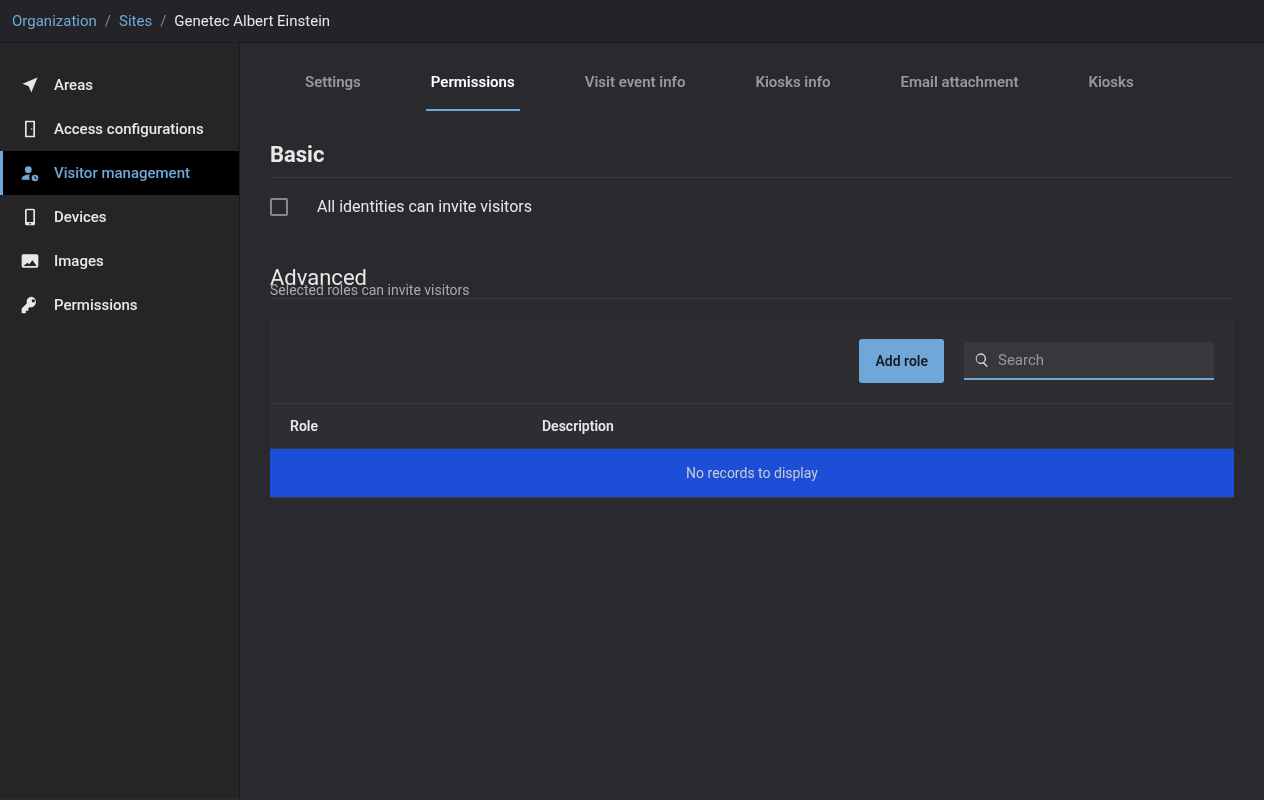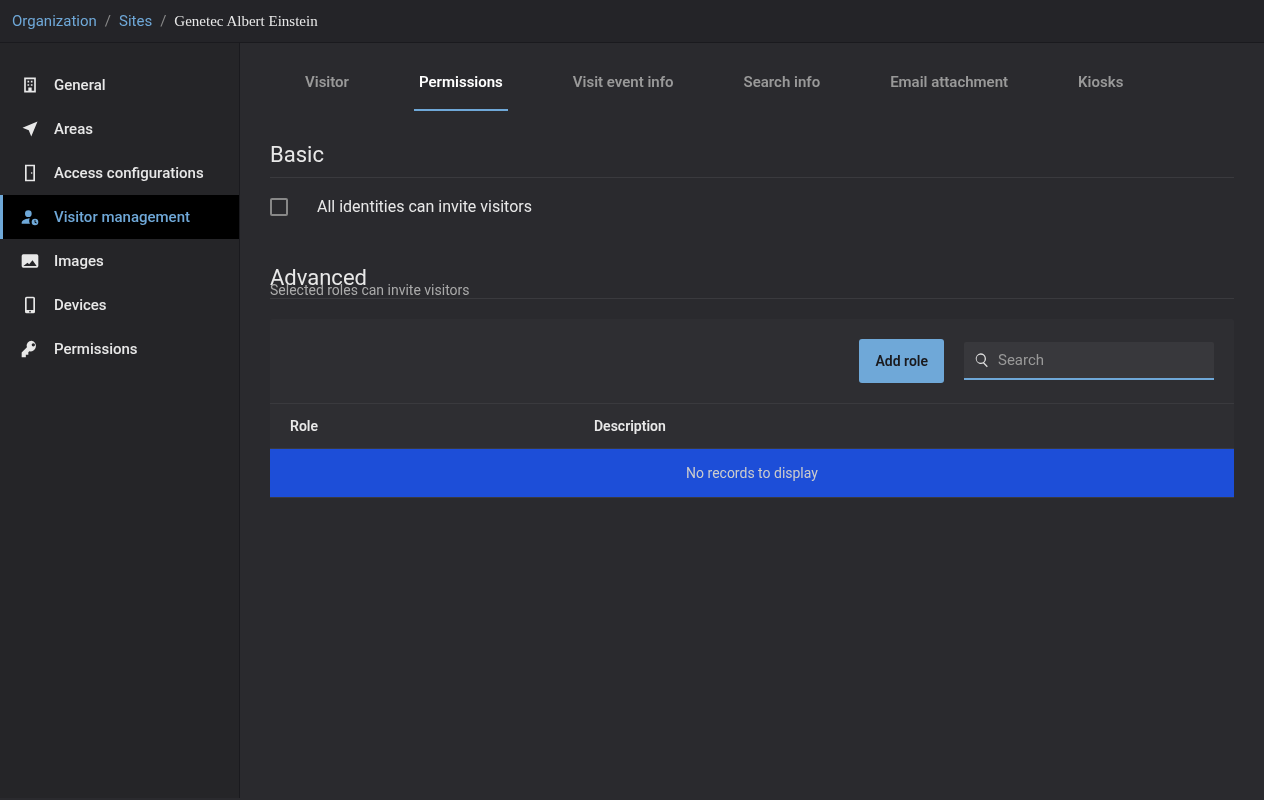--- a/index.html
+++ b/index.html
@@ -26,21 +26,20 @@
     .breadcrumb a {
       color: #6fa8d8;
       text-decoration: none;
       cursor: pointer;
     }
     .breadcrumb .sep {
       color: #888;
     }
     .breadcrumb .current {
       color: #e8e8e8;
-      font-family: Liberation Serif, serif;
     }
     .layout {
       display: flex;
       min-height: calc(100vh - 45px);
     }
     .sidebar {
       width: 240px;
       background: #252528;
       border-right: 1px solid #1a1a1e;
       padding-top: 20px;
@@ -103,21 +102,21 @@
       left: 30px;
       right: 30px;
       height: 2px;
       background: #6fa8d8;
     }
     .content {
       padding: 30px;
     }
     .section-title {
       font-size: 22px;
-      font-weight: 400;
+      font-weight: 700;
       color: #e8e8e8;
       padding-bottom: 10px;
       border-bottom: 1px solid #3a3a3e;
       margin-bottom: 15px;
     }
     .section-subtitle {
       font-size: 14px;
       color: #aaa;
       margin-top: -8px;
       margin-bottom: 0;
@@ -205,21 +204,21 @@
     .role-table-header {
       display: flex;
       padding: 14px 20px;
       border-top: 1px solid #3a3a3e;
       border-bottom: 1px solid #3a3a3e;
       font-weight: 600;
       font-size: 14px;
       background: #2e2e32;
     }
     .col-role {
-      width: 304px;
+      width: 252px;
     }
     .col-desc {
       flex: 1;
     }
     .no-records {
       padding: 16px 20px;
       text-align: center;
       color: #ccc;
       border-bottom: 1px solid #3a3a3e;
       background: #1d4ed8;
@@ -234,28 +233,20 @@
   <a>Sites</a>
   <span class="sep">/</span>
   <span class="current">Genetec Albert Einstein</span>
 </div>
 
 <div class="layout">
   <div class="sidebar">
     <div class="sidebar-item">
       <span class="icon">
         <svg viewBox="0 0 24 24" width="20" height="20">
-            <path d="M5 3v18h14V3H5zm2 2h10v14h-3v-4H10v4H7V5zm2 2v2h2V7H9zm4 0v2h2V7h-2zM9 11v2h2v-2H9zm4 0v2h2v-2h-2z"></path>
-          </svg>
-      </span>
-      <span>General</span>
-    </div>
-    <div class="sidebar-item">
-      <span class="icon">
-        <svg viewBox="0 0 24 24" width="20" height="20">
             <path d="M21 3L3 10.5l7.5 3L13.5 21 21 3z"></path>
           </svg>
       </span>
       <span>Areas</span>
     </div>
     <div class="sidebar-item">
       <span class="icon">
         <svg viewBox="0 0 24 24" width="20" height="20">
             <path d="M6 2v20h12V2H6zm2 2h8v16H8V4zm6 7a1 1 0 100 2 1 1 0 000-2z"></path>
           </svg>
@@ -266,49 +257,49 @@
       <span class="icon">
         <svg viewBox="0 0 24 24" width="20" height="20">
             <path d="M10 4a4 4 0 100 8 4 4 0 000-8zm0 10c-4 0-8 2-8 5v1h10a6 6 0 01-1-3.5c0-1 .3-2 .7-2.8-.6-.1-1.1-.2-1.7-.2zm8 0a4 4 0 100 8 4 4 0 000-8zm-.5 1.5h1v2.3l1.6 1-0.5.9-2.1-1.2v-3z"></path>
           </svg>
       </span>
       <span>Visitor management</span>
     </div>
     <div class="sidebar-item">
       <span class="icon">
         <svg viewBox="0 0 24 24" width="20" height="20">
+            <path d="M8 2a2 2 0 00-2 2v16a2 2 0 002 2h8a2 2 0 002-2V4a2 2 0 00-2-2H8zm0 2h8v14H8V4zm4 15a1 1 0 110 2 1 1 0 010-2z"></path>
+          </svg>
+      </span>
+      <span>Devices</span>
+    </div>
+    <div class="sidebar-item">
+      <span class="icon">
+        <svg viewBox="0 0 24 24" width="20" height="20">
             <path d="M4 4h16a2 2 0 012 2v12a2 2 0 01-2 2H4a2 2 0 01-2-2V6a2 2 0 012-2zm0 2v12h16l-5-7-4 5-2-2-5 4V6zm3 2a2 2 0 110 4 2 2 0 010-4z"></path>
           </svg>
       </span>
       <span>Images</span>
-    </div>
-    <div class="sidebar-item">
-      <span class="icon">
-        <svg viewBox="0 0 24 24" width="20" height="20">
-            <path d="M8 2a2 2 0 00-2 2v16a2 2 0 002 2h8a2 2 0 002-2V4a2 2 0 00-2-2H8zm0 2h8v14H8V4zm4 15a1 1 0 110 2 1 1 0 010-2z"></path>
-          </svg>
-      </span>
-      <span>Devices</span>
     </div>
     <div class="sidebar-item">
       <span class="icon">
         <svg viewBox="0 0 24 24" width="20" height="20">
             <path d="M14 2a6 6 0 00-5.7 8L2 16.3V22h5v-3h3v-3l1.3-1.3A6 6 0 1014 2zm2 3a2 2 0 110 4 2 2 0 010-4z"></path>
           </svg>
       </span>
       <span>Permissions</span>
     </div>
   </div>
 
   <div class="main">
     <div class="tabs">
-      <div class="tab">Visitor</div>
+      <div class="tab">Settings</div>
       <div class="tab active">Permissions</div>
       <div class="tab">Visit event info</div>
-      <div class="tab">Search info</div>
+      <div class="tab">Kiosks info</div>
       <div class="tab">Email attachment</div>
       <div class="tab">Kiosks</div>
     </div>
 
     <div class="content">
       <h2 class="section-title">Basic</h2>
       <div class="checkbox-row">
         <div class="checkbox"></div>
         <span class="checkbox-label">All identities can invite visitors</span>
       </div>

